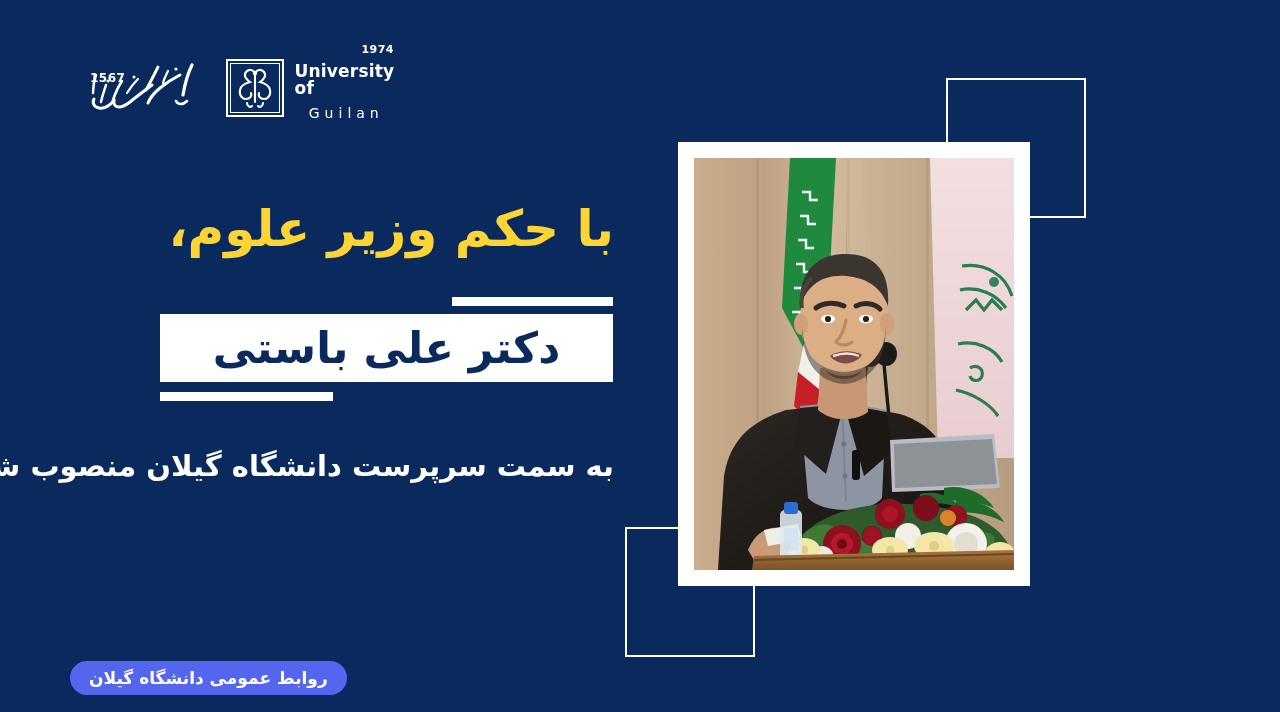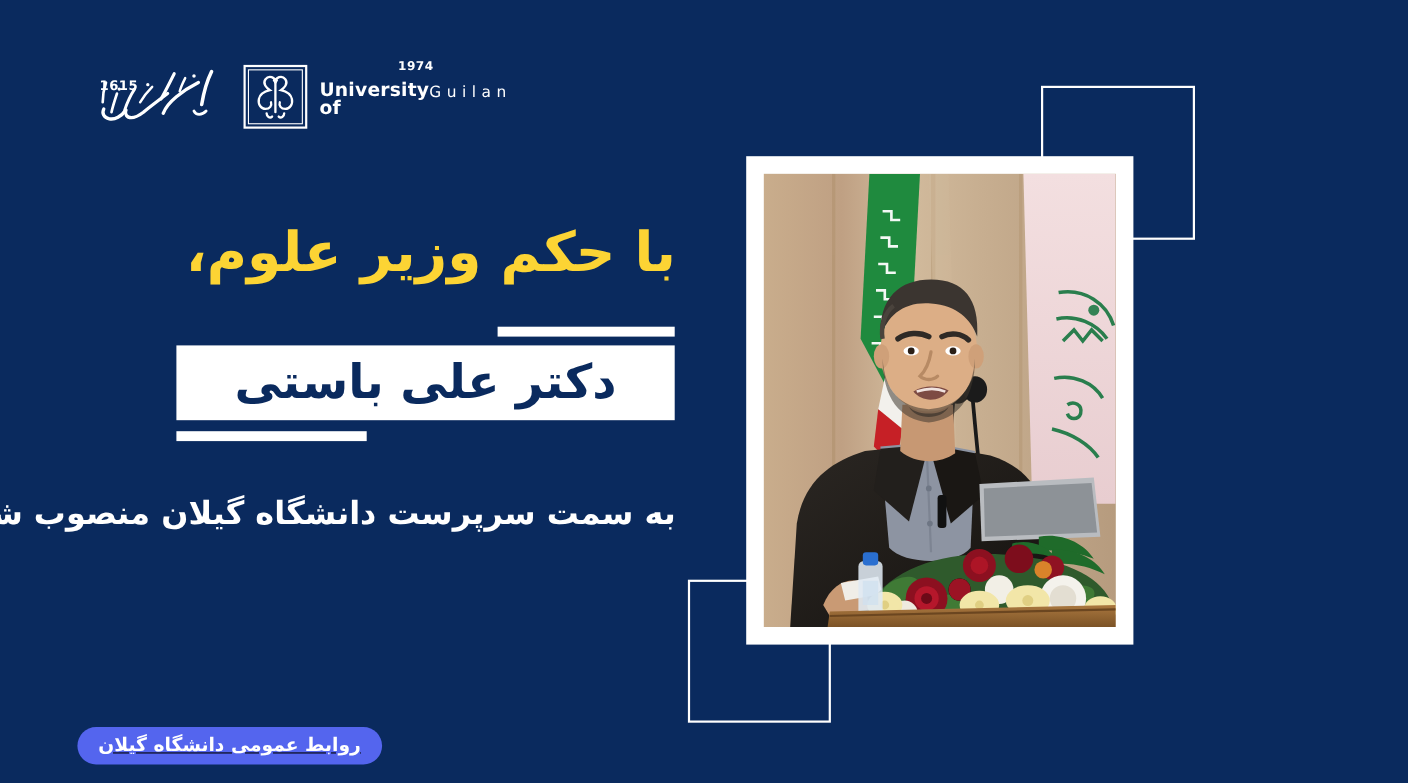--- a/index.html
+++ b/index.html
@@ -19,21 +19,21 @@
 
   
   .logo{
     position:absolute;left:88px;top:42px;
     width:310px;height:92px;
     display:flex;flex-direction:row-reverse;align-items:center;
     gap:10px;
     direction:ltr;
   }
   .logo-en{
-    display:flex;align-items:flex-start;
+    display:flex;flex-direction:column;align-items:center;
     color:#ffffff;line-height:1;position:relative;
     width:108px;
   }
   .logo-year-en{
     position:absolute;top:-13px;right:4px;
     font-size:11px;font-weight:bold;letter-spacing:.5px;
     color:#ffffff;
   }
   .logo-en-l1{font-size:17px;font-weight:700;letter-spacing:.2px;margin-top:6px;}
   .logo-en-l2{font-size:14px;font-weight:normal;letter-spacing:5px;margin-top:9px;}
@@ -97,21 +97,20 @@
     color:#ffffff;font-size:29px;font-weight:bold;direction:rtl;
     white-space:nowrap;line-height:1.3;
   }
 
   
   .badge{
     position:absolute;left:70px;top:661px;height:34px;
     background:#5465ee;border-radius:17px;
     display:flex;align-items:center;justify-content:center;
     padding:0 19px;
-    text-decoration:underline;
   }
   .badge-text{
     color:#ffffff;font-size:17px;font-weight:bold;direction:rtl;white-space:nowrap;
   }
 </style>
 </head>
 <body>
 
 <div id="poster">
 
@@ -132,21 +131,21 @@
           <path d="M30 17 C30 12 36 10 39 14 C42 18 38 22 35 24 C39 25 44 27 45 32 C46 37 43 41 39 41 C35 41 33 38 34 35"></path>
           <path d="M30 17 L30 44"></path>
           <path d="M22 45 C22 48 25 50 27 48"></path>
           <path d="M38 45 C38 48 35 50 33 48"></path>
         </g>
         <circle cx="30" cy="15" r="2.2" fill="#ffffff"></circle>
       </svg>
     </div>
 
     <div class="logo-fa">
-      <span class="logo-year-fa">1615</span>
+      <span class="logo-year-fa">1567</span>
       <svg width="112" height="66" viewBox="0 0 112 66" aria-hidden="true">
         <g fill="none" stroke="#ffffff" stroke-linecap="round" stroke-linejoin="round">
           <path d="M104 10 C100 18 97 28 95 40" stroke-width="3.2"></path>
           <path d="M99 46 C95 50 90 50 88 46" stroke-width="2.6"></path>
           <path d="M92 20 C84 24 78 28 72 33 C66 38 62 43 60 48" stroke-width="3"></path>
           <path d="M80 16 C78 20 76 24 75 28" stroke-width="2.2"></path>
           <path d="M70 12 C66 20 62 28 58 35" stroke-width="2.8"></path>
           <path d="M64 30 C56 36 48 42 42 47 C38 50 34 52 31 52 C27 52 25 49 26 45" stroke-width="3"></path>
           <path d="M50 24 C46 28 42 33 39 38" stroke-width="2.2"></path>
           <path d="M34 26 C30 32 27 39 25 45" stroke-width="2.6"></path>

